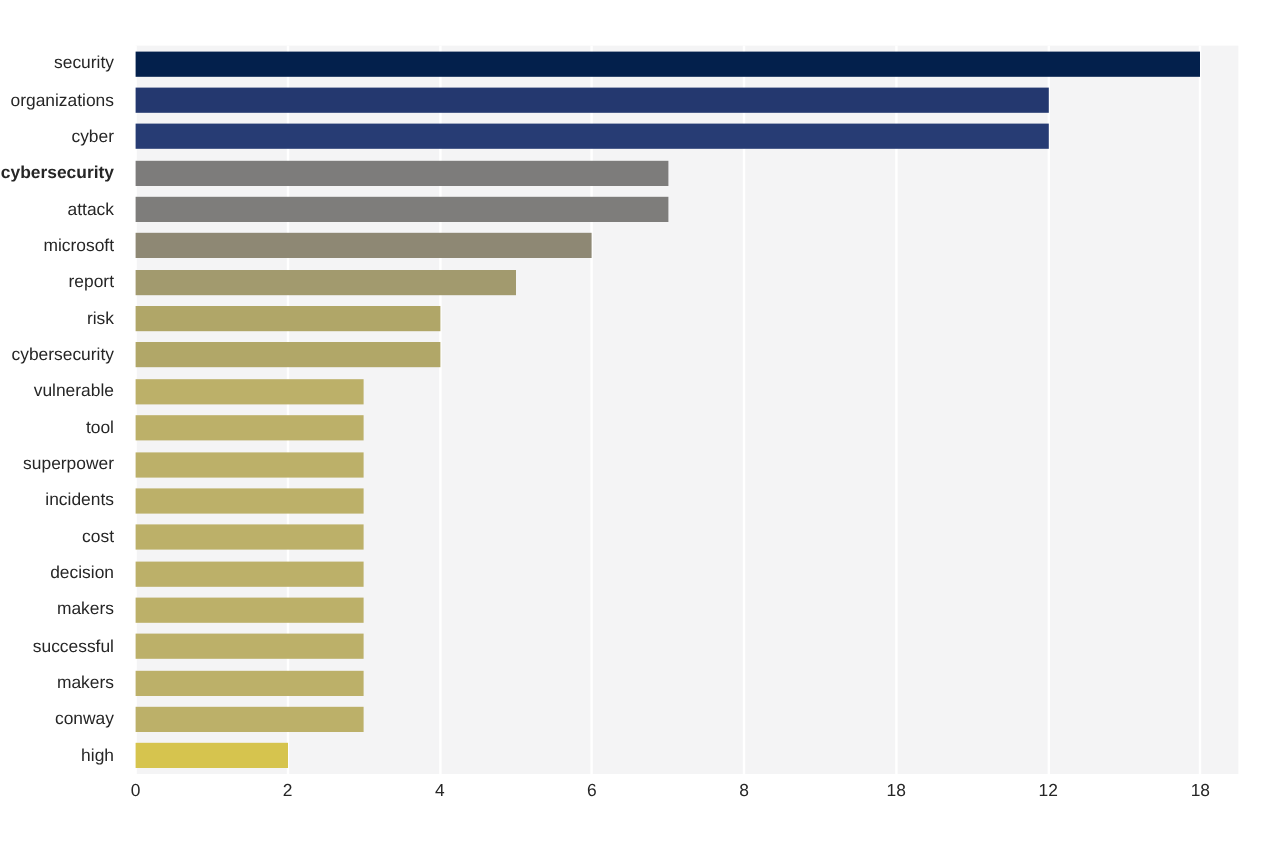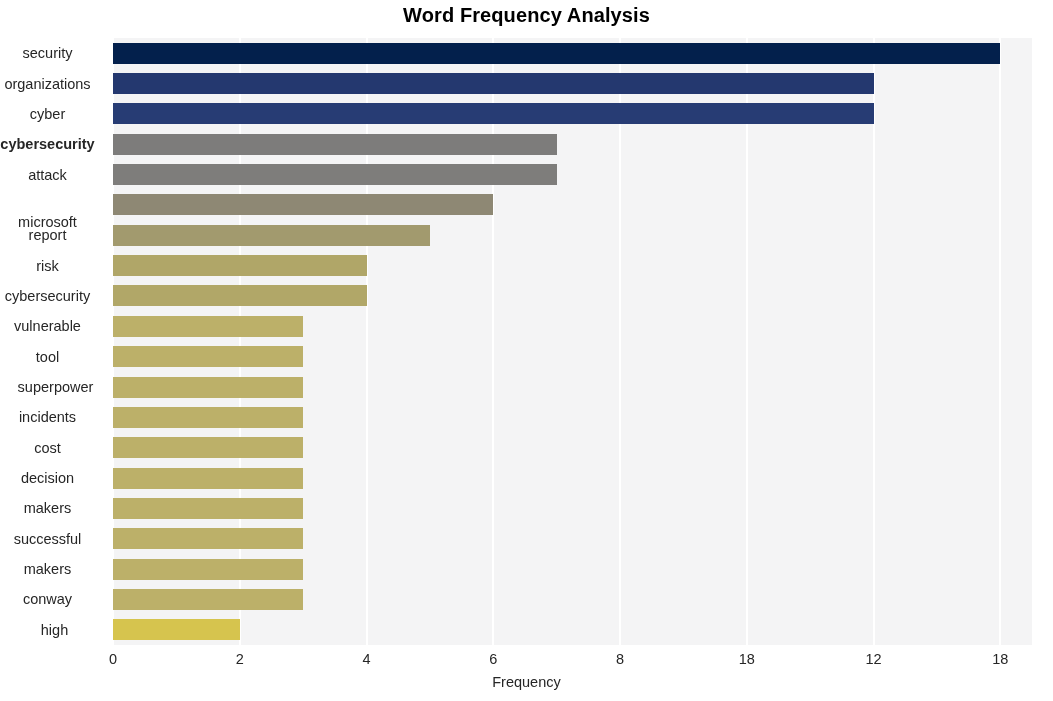--- a/index.html
+++ b/index.html
@@ -76,21 +76,21 @@
     position: absolute;
     left: 0;
     top: 38px;
     width: 104px;
     height: 607px;
   }
   #ytick-labels .ytick-label {
     position: absolute;
     right: 0;
     left: 0;
-    text-align: center;
+    text-align: right;
     line-height: 1;
   }
   #xtick-labels {
     position: absolute;
     left: 0;
     top: 651px;
     width: 1053px;
     height: 22px;
   }
   .xtick-label {
@@ -109,21 +109,20 @@
     text-align: center;
     font-size: 14.5px;
     color: #262626;
   }
 </style>
 </head>
 <body>
 
 <div id="figure">
 
-  <div id="chart-title">Word Frequency Analysis</div>
 
   <div id="plot-area">
     <div id="gridlines">
         <div class="gridline-v" style="left: -1px;"></div>
         <div class="gridline-v" style="left: 125.759px;"></div>
         <div class="gridline-v" style="left: 252.517px;"></div>
         <div class="gridline-v" style="left: 379.276px;"></div>
         <div class="gridline-v" style="left: 506.034px;"></div>
         <div class="gridline-v" style="left: 632.793px;"></div>
         <div class="gridline-v" style="left: 759.552px;"></div>
@@ -192,21 +191,21 @@
         </div>
       </div>
   </div>
 
   <div id="ytick-labels">
       <div class="ytick-label" style="top: 8.175px; padding-right: 9px;">security</div>
       <div class="ytick-label" style="top: 38.525px; padding-right: 9px;">organizations</div>
       <div class="ytick-label" style="top: 68.875px; padding-right: 9px;">cyber</div>
       <div class="ytick-label" style="top: 99.225px; padding-right: 9px; font-weight: bold;">cybersecurity</div>
       <div class="ytick-label" style="top: 129.575px; padding-right: 9px;">attack</div>
-      <div class="ytick-label" style="top: 159.925px; padding-right: 9px; margin-top: 17px;">microsoft</div>
+      <div class="ytick-label" style="top: 159.925px; padding-right: 9px;">microsoft</div>
       <div class="ytick-label" style="top: 190.275px; padding-right: 9px;">report</div>
       <div class="ytick-label" style="top: 220.625px; padding-right: 9px;">risk</div>
       <div class="ytick-label" style="top: 250.975px; padding-right: 9px;">cybersecurity</div>
       <div class="ytick-label" style="top: 281.325px; padding-right: 9px;">vulnerable</div>
       <div class="ytick-label" style="top: 311.675px; padding-right: 9px;">tool</div>
       <div class="ytick-label" style="top: 342.025px; padding-right: 9px; margin-left: 16px;">superpower</div>
       <div class="ytick-label" style="top: 372.375px; padding-right: 9px;">incidents</div>
       <div class="ytick-label" style="top: 402.725px; padding-right: 9px;">cost</div>
       <div class="ytick-label" style="top: 433.075px; padding-right: 9px;">decision</div>
       <div class="ytick-label" style="top: 463.425px; padding-right: 9px;">makers</div>
@@ -219,15 +218,14 @@
       <div class="xtick-label" style="left: 113px;">0</div>
       <div class="xtick-label" style="left: 239.759px;">2</div>
       <div class="xtick-label" style="left: 366.517px;">4</div>
       <div class="xtick-label" style="left: 493.276px;">6</div>
       <div class="xtick-label" style="left: 620.034px;">8</div>
       <div class="xtick-label" style="left: 746.793px;">18</div>
       <div class="xtick-label" style="left: 873.552px;">12</div>
       <div class="xtick-label" style="left: 1000.31px;">18</div>
     </div>
 
-  <div id="xaxis-label">Frequency</div>
 
 </div>
 
 </body></html>

